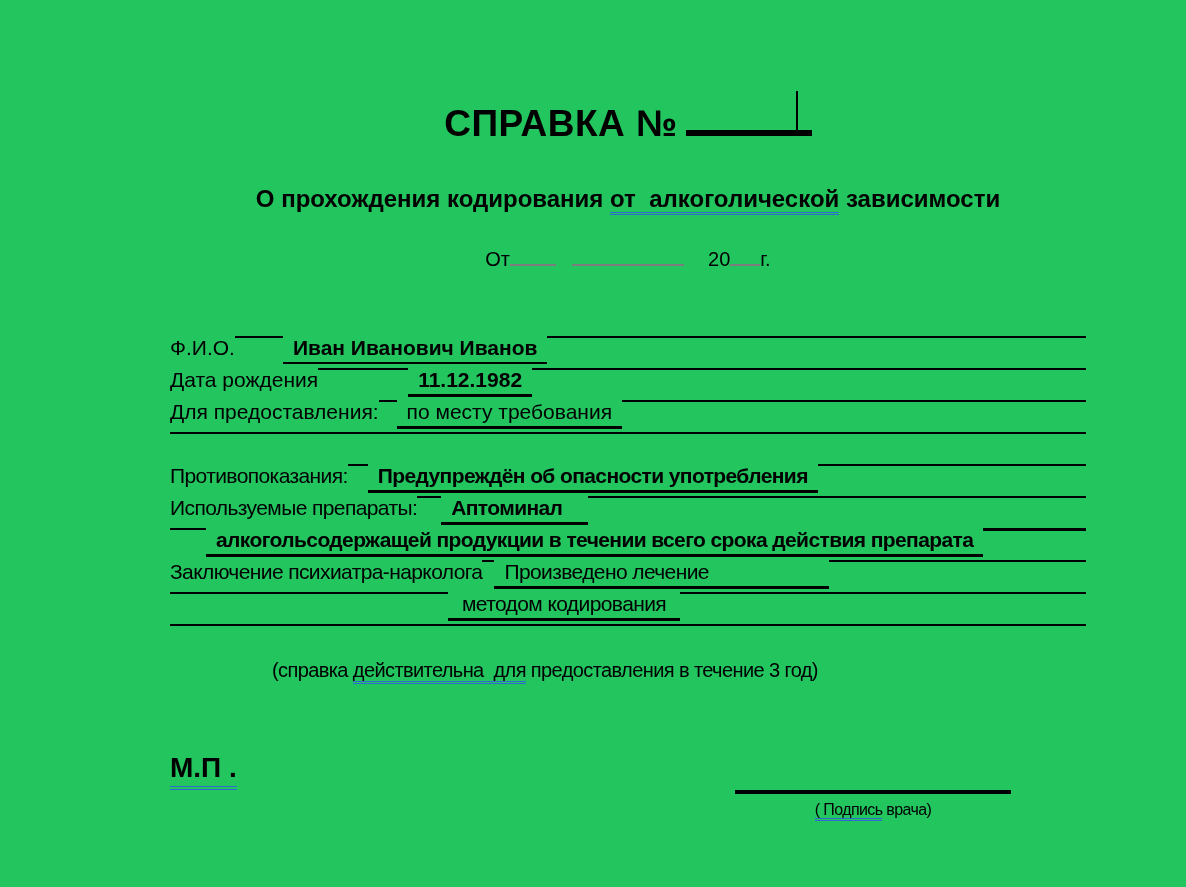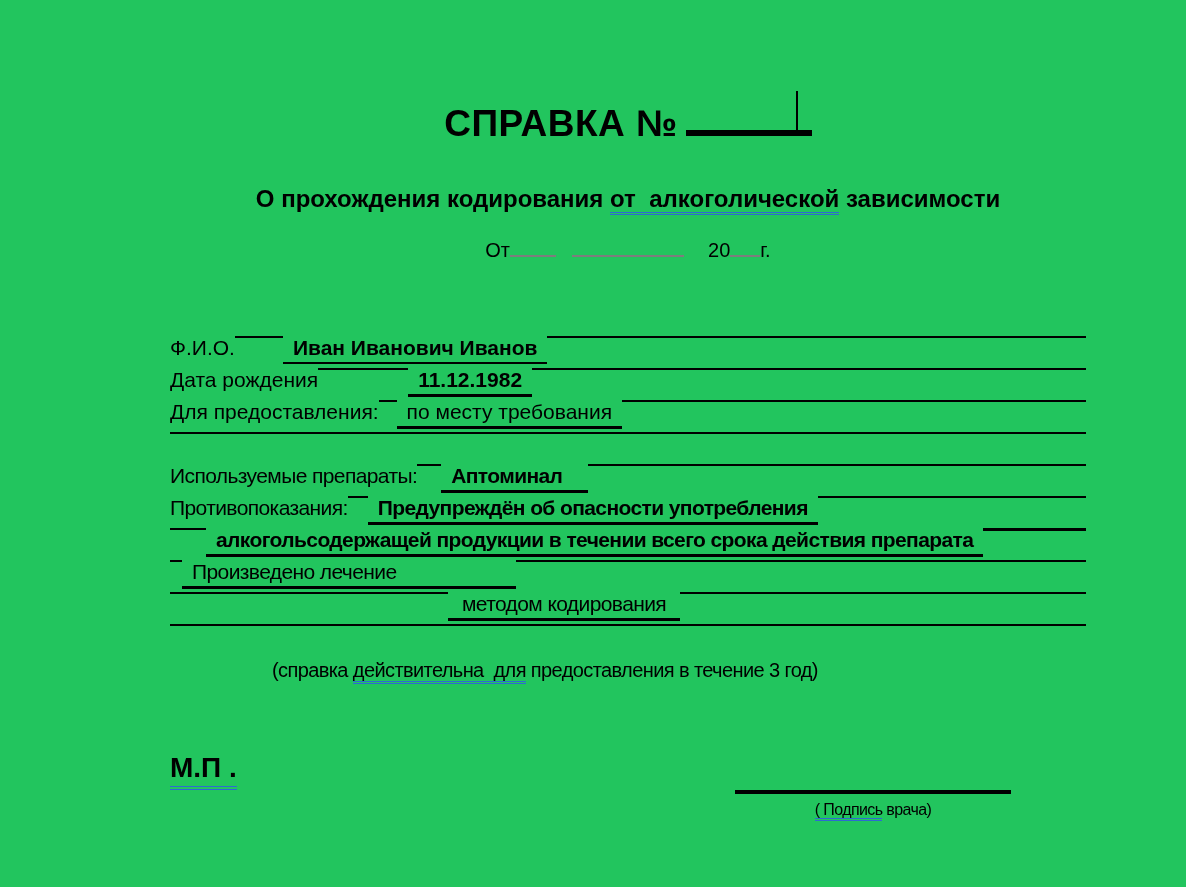--- a/index.html
+++ b/index.html
@@ -14,21 +14,21 @@
   .title-row{top:103px;text-align:center;font-size:37px;font-weight:bold;letter-spacing:.5px;}
   .title-blank{display:inline-block;width:126px;border-bottom:6px solid #000;position:relative;margin-left:8px;}
   .caret{position:absolute;right:14px;bottom:-3px;width:2px;height:42px;background:#000;}
 
   
   .subtitle{top:185px;text-align:center;font-size:24px;font-weight:bold;}
   .gram{border-bottom:3px double #2e6ad2;}
   .gram-thick{border-bottom:4px double #2e6ad2;}
 
   
-  .dateline{top:239px;text-align:center;font-size:20px;}
+  .dateline{top:248px;text-align:center;font-size:20px;}
   .blank{display:inline-block;border-bottom:2px solid #7d7d7d;}
   .b1{width:46px;margin-right:16px;}
   .b2{width:112px;margin-right:24px;}
   .b3{width:30px;}
 
   
   .form{top:336px;}
   .row{display:flex;align-items:flex-start;height:32px;font-size:21px;}
   .txt{padding-bottom:2px;white-space:nowrap;}
   .seg{border-bottom:2px solid #000;}
@@ -86,40 +86,41 @@
       <span class="seg" style="width:18px"></span>
       <span class="val">по месту требования</span>
       <span class="fill"></span>
     </div>
 
     <div class="row">
       <span class="fill"></span>
     </div>
 
     <div class="row cond">
-      <span class="txt">Используемые препараты:</span>
-      <span class="seg" style="width:24px"></span>
-      <span class="val bold" style="padding-right:26px">Аптоминал</span>
+      <span class="txt">Противопоказания:</span>
+      <span class="seg" style="width:20px"></span>
+      <span class="val bold">Предупреждён об опасности употребления</span>
       <span class="fill"></span>
     </div>
 
     <div class="row cond">
-      <span class="txt">Противопоказания:</span>
-      <span class="seg" style="width:20px"></span>
-      <span class="val bold">Предупреждён об опасности употребления</span>
+      <span class="txt">Используемые препараты:</span>
+      <span class="seg" style="width:24px"></span>
+      <span class="val bold" style="padding-right:26px">Аптоминал</span>
       <span class="fill"></span>
     </div>
 
     <div class="row cond">
       <span class="seg" style="width:36px"></span>
       <span class="val bold">алкогольсодержащей продукции в течении всего срока действия препарата</span>
       <span class="fill thick"></span>
     </div>
 
     <div class="row cond">
+      <span class="txt">Заключение психиатра-нарколога</span>
       <span class="seg" style="width:12px"></span>
       <span class="val" style="padding-right:120px">Произведено лечение</span>
       <span class="fill"></span>
     </div>
 
     <div class="row cond">
       <span class="seg" style="width:278px"></span>
       <span class="val" style="padding:0 14px 2px 14px">методом кодирования</span>
       <span class="fill"></span>
     </div>

